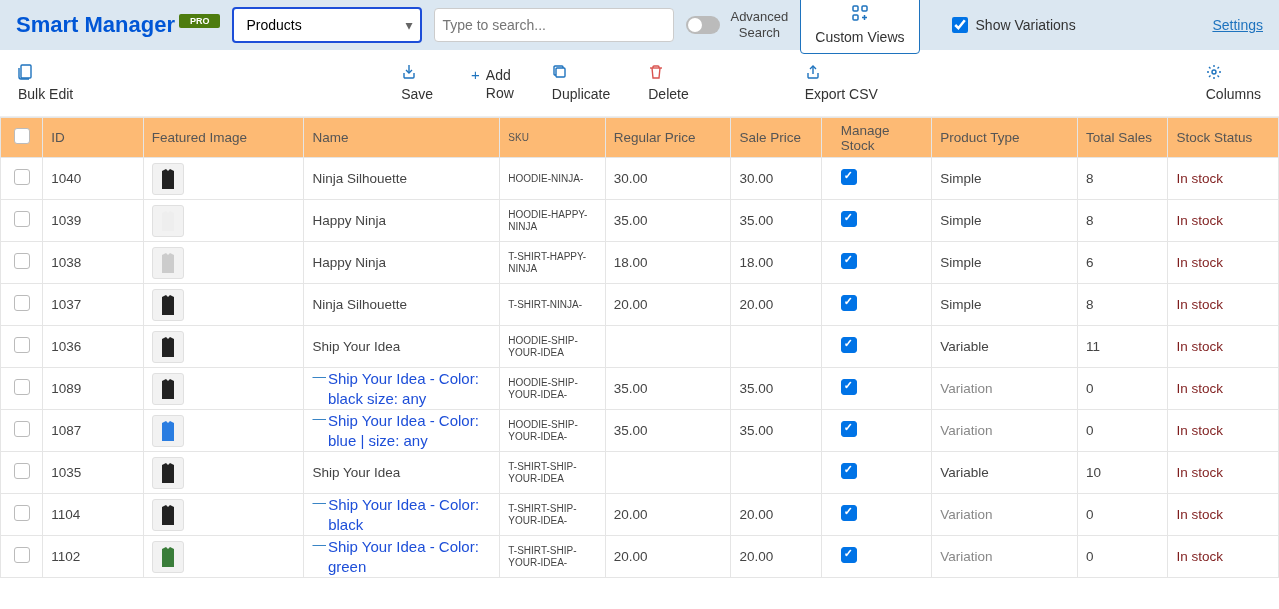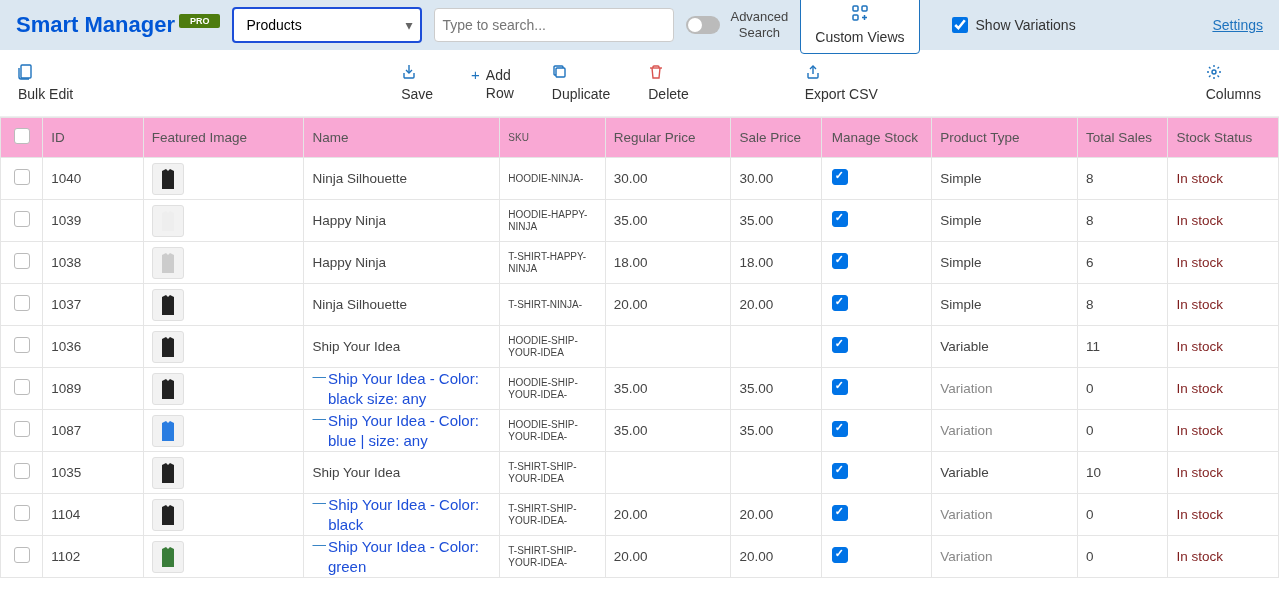--- a/index.html
+++ b/index.html
@@ -25,30 +25,30 @@
 .toolbar { display: flex; align-items: flex-start; padding: 14px 18px; gap: 28px; border-bottom: 1px solid #eee; }
 .tb-item { display: flex; align-items: flex-start; gap: 6px; cursor: pointer; color: #1e73be; font-size: 14px; flex-direction: column; }
 .tb-item .lbl { color: #333; }
 .tb-item.multiline { flex-direction: row; }
 .tb-item.multiline .lbl { line-height: 1.3; }
 .tb-spacer { flex: 1; }
 .tb-group { display: flex; gap: 38px; align-items: flex-end; }
 
 table { border-collapse: collapse; width: 100%; }
 th, td { text-align: left; padding: 0 8px; border: 1px solid #e5e5e5; font-size: 13.5px; vertical-align: middle; }
-th { background: #f9a8d4; font-weight: 400; color: #555; height: 40px; }
+th { background: #fdba74; font-weight: 400; color: #555; height: 40px; }
 td { height: 42px; color: #444; }
 .col-check { width: 42px; text-align: center; }
 .col-id { width: 100px; }
 .col-img { width: 160px; }
 .col-name { width: 195px; }
 .col-sku { width: 105px; font-size: 10px; line-height: 1.2; }
 .col-reg { width: 125px; }
 .col-sale { width: 90px; }
-.col-manage { width: 110px; text-align: left; padding-left: 10px; }
+.col-manage { width: 110px; text-align: left; padding-left: 19px; }
 .col-type { width: 145px; }
 .col-sales { width: 90px; }
 .col-stock { width: 110px; }
 .checkbox { width: 16px; height: 16px; border: 1px solid #bbb; border-radius: 3px; display: inline-block; background: #fff; cursor: pointer; }
 .checkbox.checked { background: #0073e6; border-color: #0073e6; position: relative; }
 .checkbox.checked::after { content: '✓'; color: #fff; font-size: 11px; position: absolute; left: 2px; top: -1px; font-weight: bold; }
 .thumb { width: 32px; height: 32px; background: #f2f2f2; border: 1px solid #e0e0e0; border-radius: 3px; display: inline-flex; align-items: center; justify-content: center; font-size: 18px; }
 .stock-in { color: #7f1d1d; }
 .variation-dash { color: #1e73be; display: inline-block; width: 16px; margin-right:2px; }
 .variation-text { font-size: 15px; color: #1d4ed8; line-height: 1.3; display: inline; }

